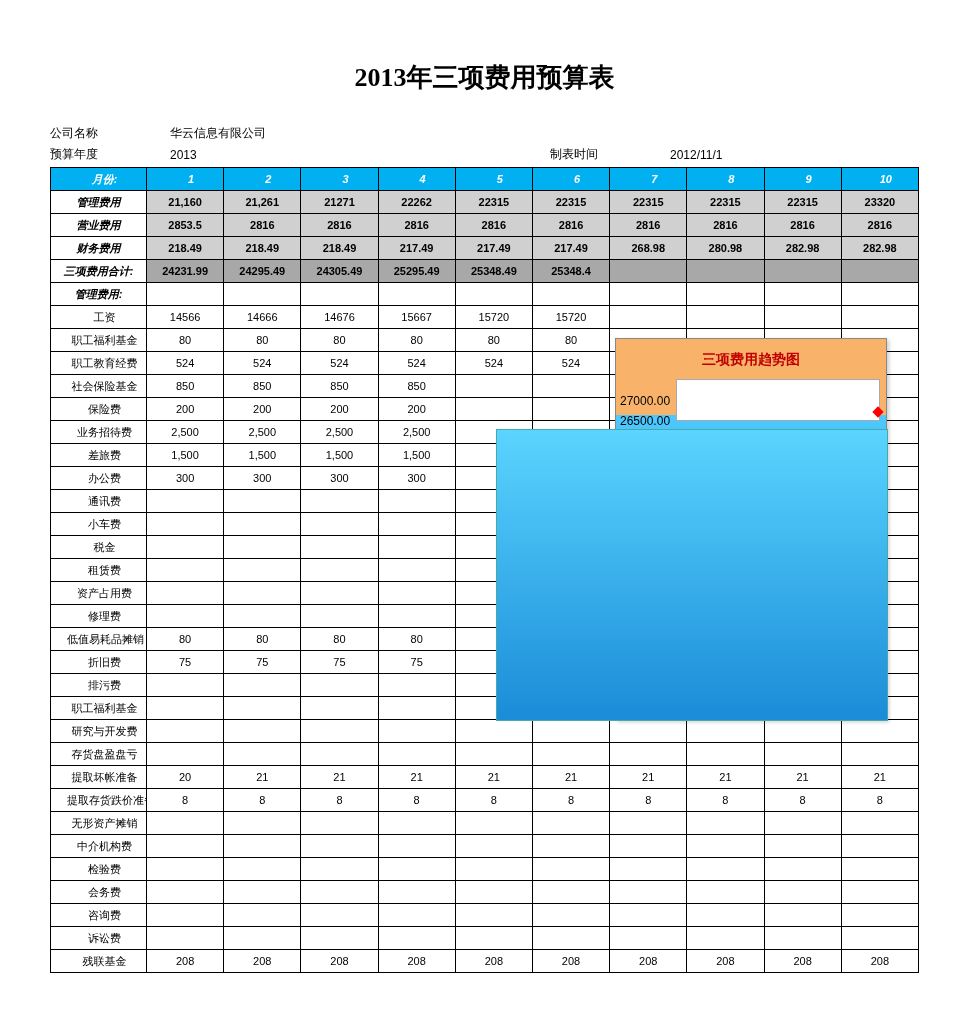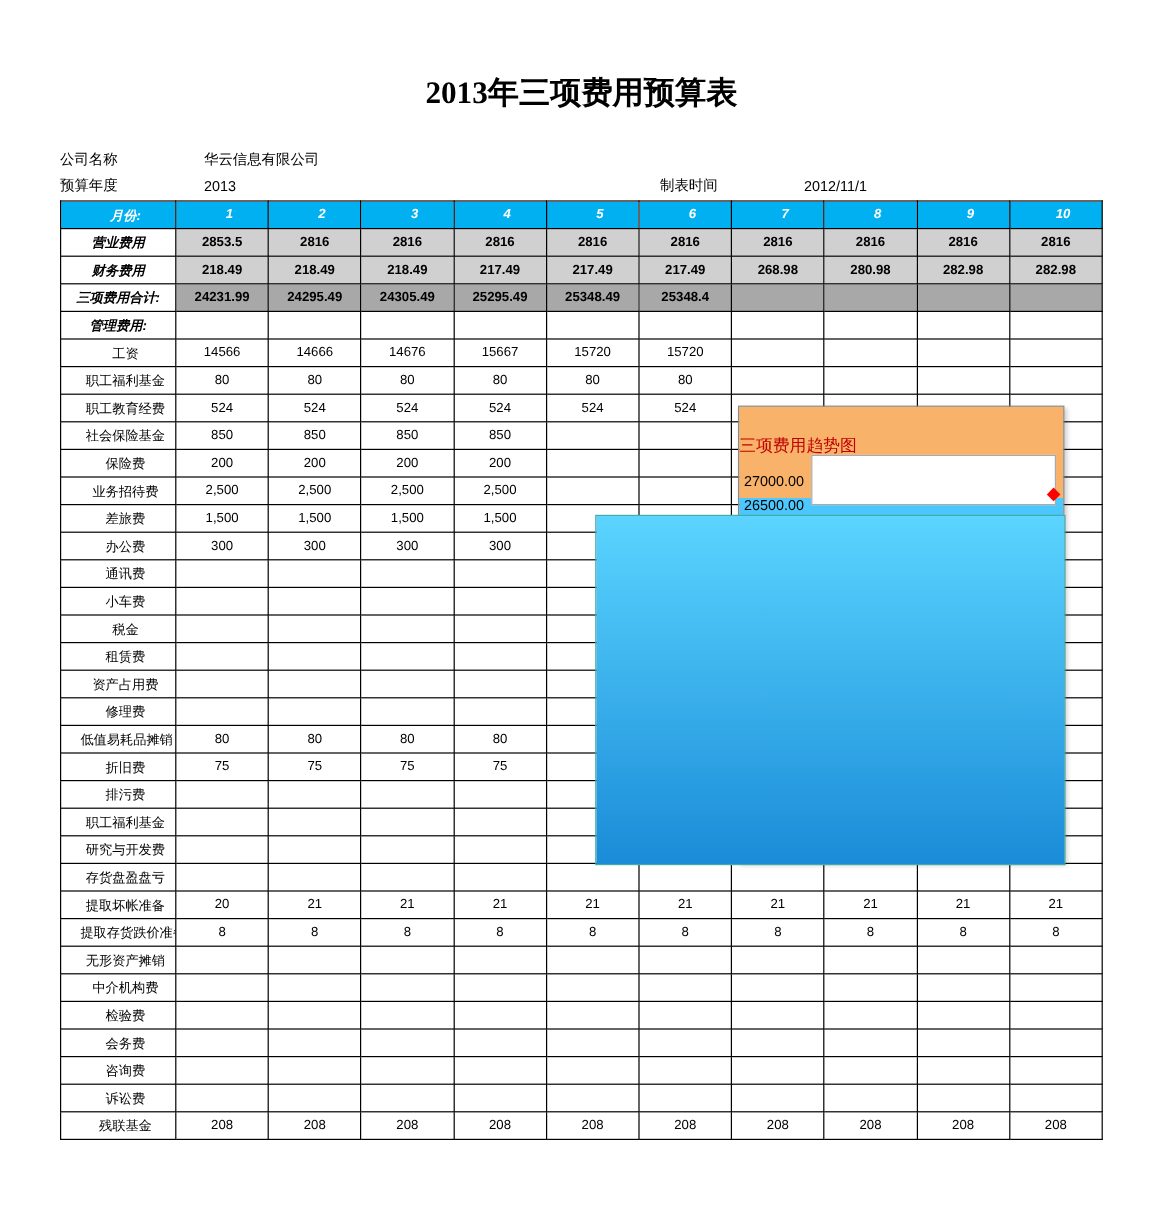--- a/index.html
+++ b/index.html
@@ -95,25 +95,25 @@
     position: absolute;
     left: 565px;
     top: 278px;
     width: 270px;
     height: 380px;
     border: 1px solid #888;
     background: linear-gradient(#f9b26a 0%, #f9b26a 20%, #4dc9ff 20%, #1a8cd8 100%);
     box-shadow: 2px 2px 4px rgba(0,0,0,.2);
   }
   .chart-title {
-    text-align: left;
-    font-weight: normal;
+    text-align: center;
+    font-weight: bold;
     color: #c00000;
     font-size: 14px;
-    padding-top: 24px;
+    padding-top: 12px;
     font-family: "SimSun","宋体","楷体",serif;
   }
   .chart-ylabels {
     position: absolute;
     left: 4px;
     top: 52px;
     font-size: 12px;
     color: #000;
     line-height: 20px;
   }
@@ -180,20 +180,33 @@
       <th>5</th>
       <th>6</th>
       <th>7</th>
       <th>8</th>
       <th>9</th>
       <th>10</th>
     </tr>
     </tbody>
       <tbody id="summary-body">
         <tr class="sum-row">
+          <td class="rowlabel">管理费用</td>
+          <td>21,160</td>
+          <td>21,261</td>
+          <td>21271</td>
+          <td>22262</td>
+          <td>22315</td>
+          <td>22315</td>
+          <td>22315</td>
+          <td>22315</td>
+          <td>22315</td>
+          <td>23320</td>
+        </tr>
+        <tr class="sum-row">
           <td class="rowlabel">营业费用</td>
           <td>2853.5</td>
           <td>2816</td>
           <td>2816</td>
           <td>2816</td>
           <td>2816</td>
           <td>2816</td>
           <td>2816</td>
           <td>2816</td>
           <td>2816</td>

